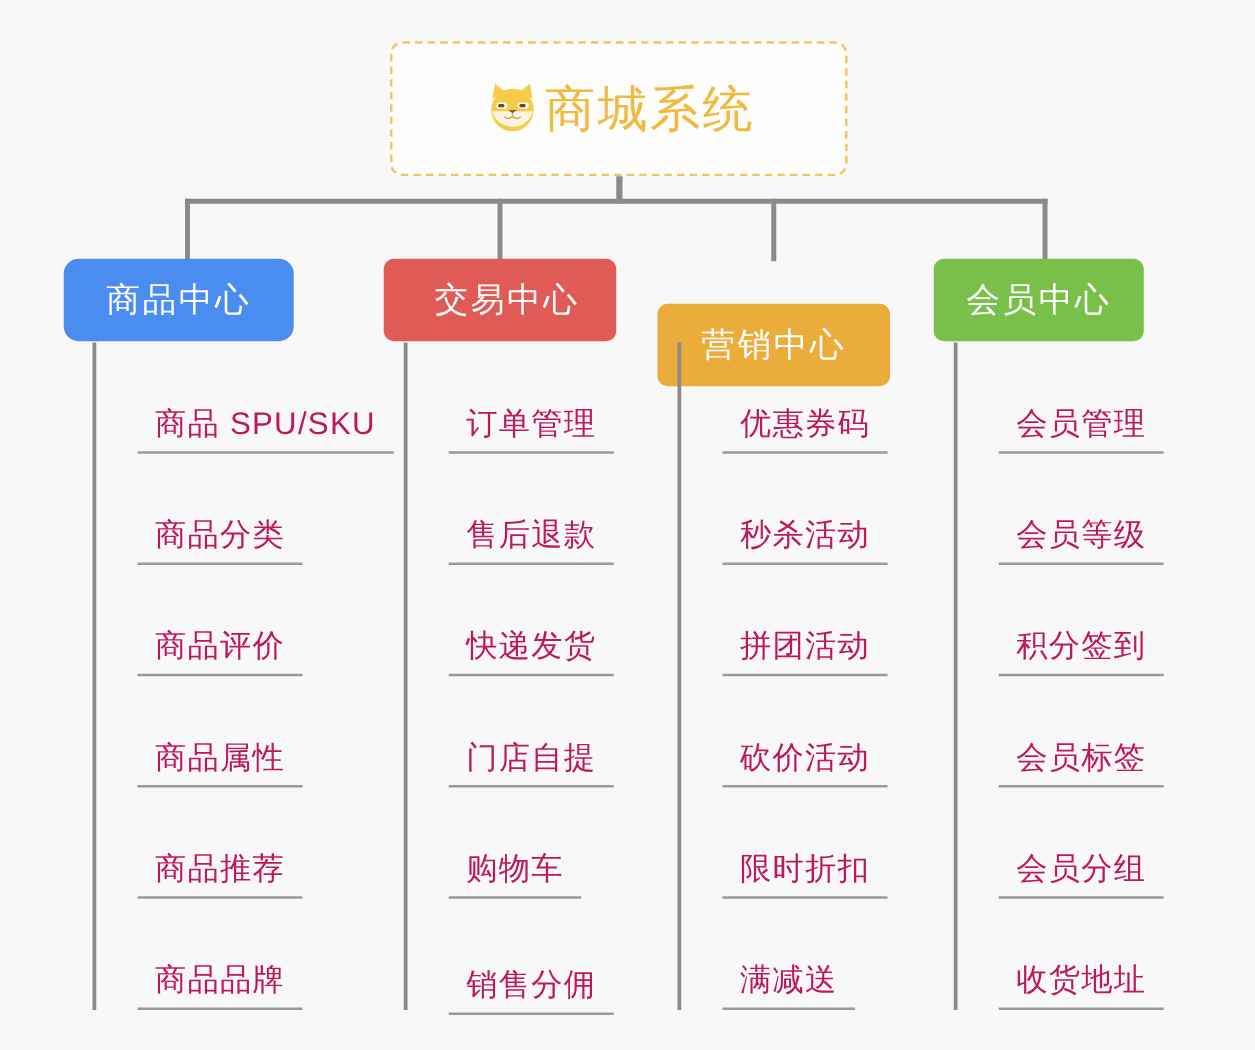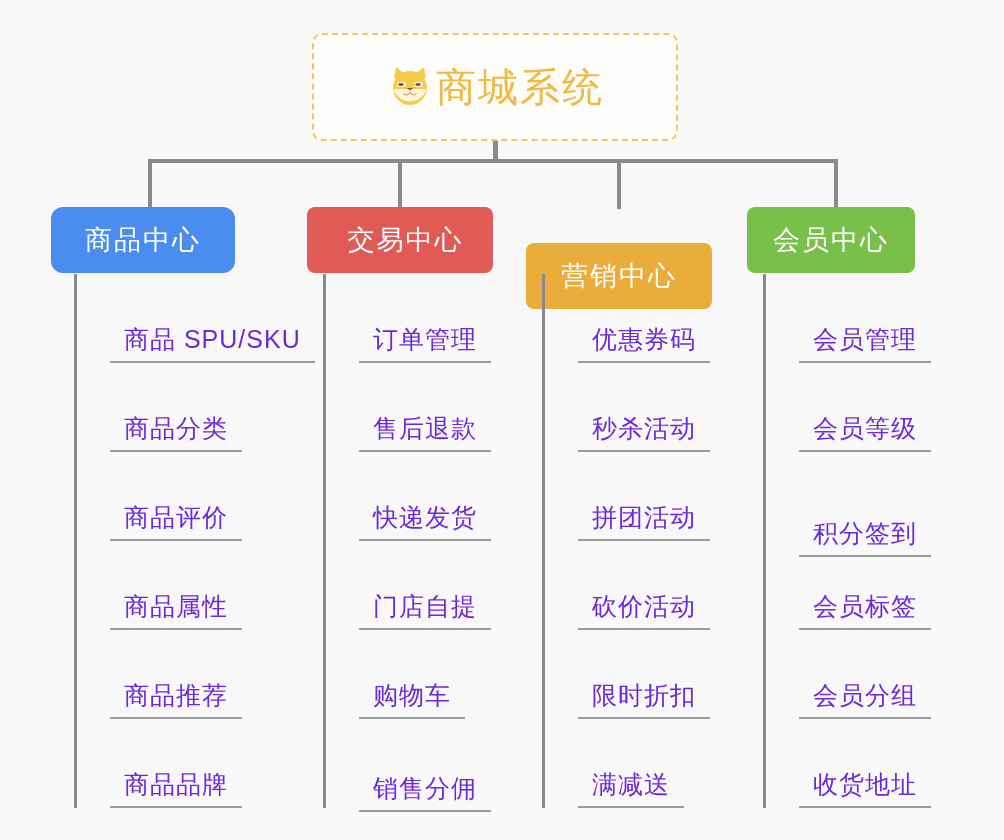--- a/index.html
+++ b/index.html
@@ -95,21 +95,21 @@
     left: 0;
     display: flex;
     align-items: flex-end;
     height: 89px;
     padding-left: 36px;
   }
   .leaf-inner {
     border-bottom: 2px solid #9a9a9a;
     padding: 0 14px 6px 14px;
     font-size: 25px;
-    color: #6d28d9;
+    color: #be185d;
     white-space: nowrap;
     letter-spacing: 1px;
     line-height: 1.25;
   }
 </style>
 </head>
 <body style="background: rgb(248, 248, 248);">
 
 <div id="diagram">
 
@@ -224,21 +224,21 @@
   </div>
 
   <div class="column" style="left:763px;">
     <div class="col-rail" style="height: 534px; background: rgb(138, 138, 138);"></div>
     <div class="leaf" style="top:0px;">
       <span class="leaf-inner">会员管理</span>
     </div>
     <div class="leaf" style="top:89px;">
       <span class="leaf-inner">会员等级</span>
     </div>
-    <div class="leaf" style="top:194px;">
+    <div class="leaf" style="top:178px;">
       <span class="leaf-inner">积分签到</span>
     </div>
     <div class="leaf" style="top:267px;">
       <span class="leaf-inner">会员标签</span>
     </div>
     <div class="leaf" style="top:356px;">
       <span class="leaf-inner">会员分组</span>
     </div>
     <div class="leaf" style="top:445px;">
       <span class="leaf-inner">收货地址</span>

